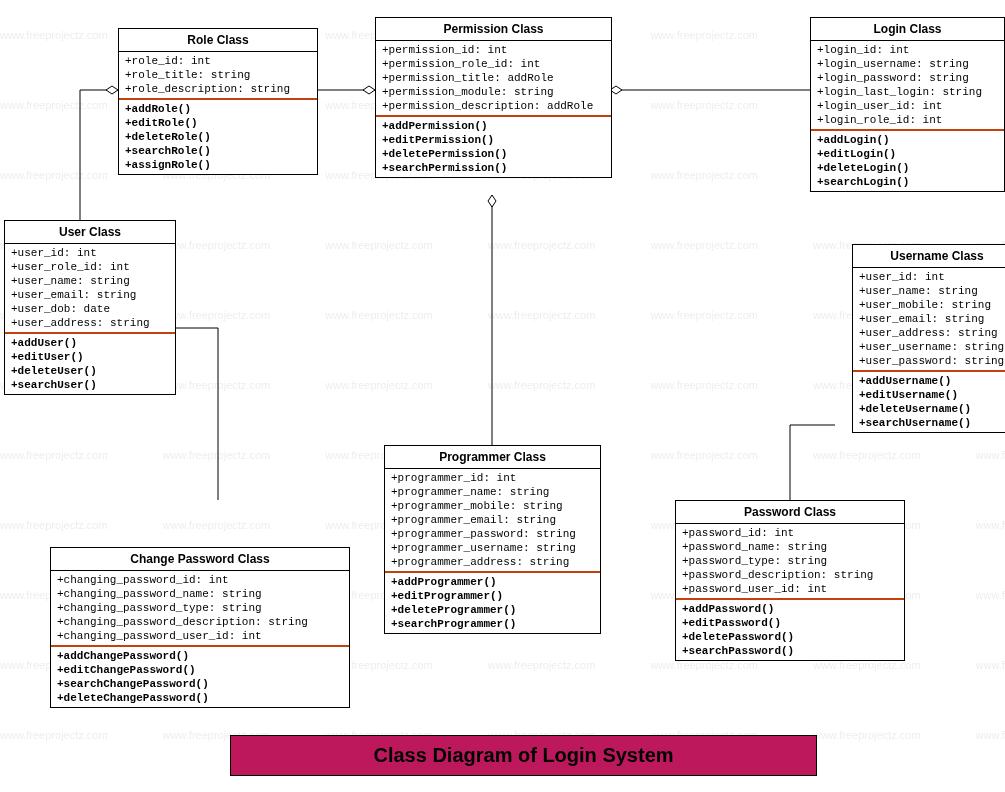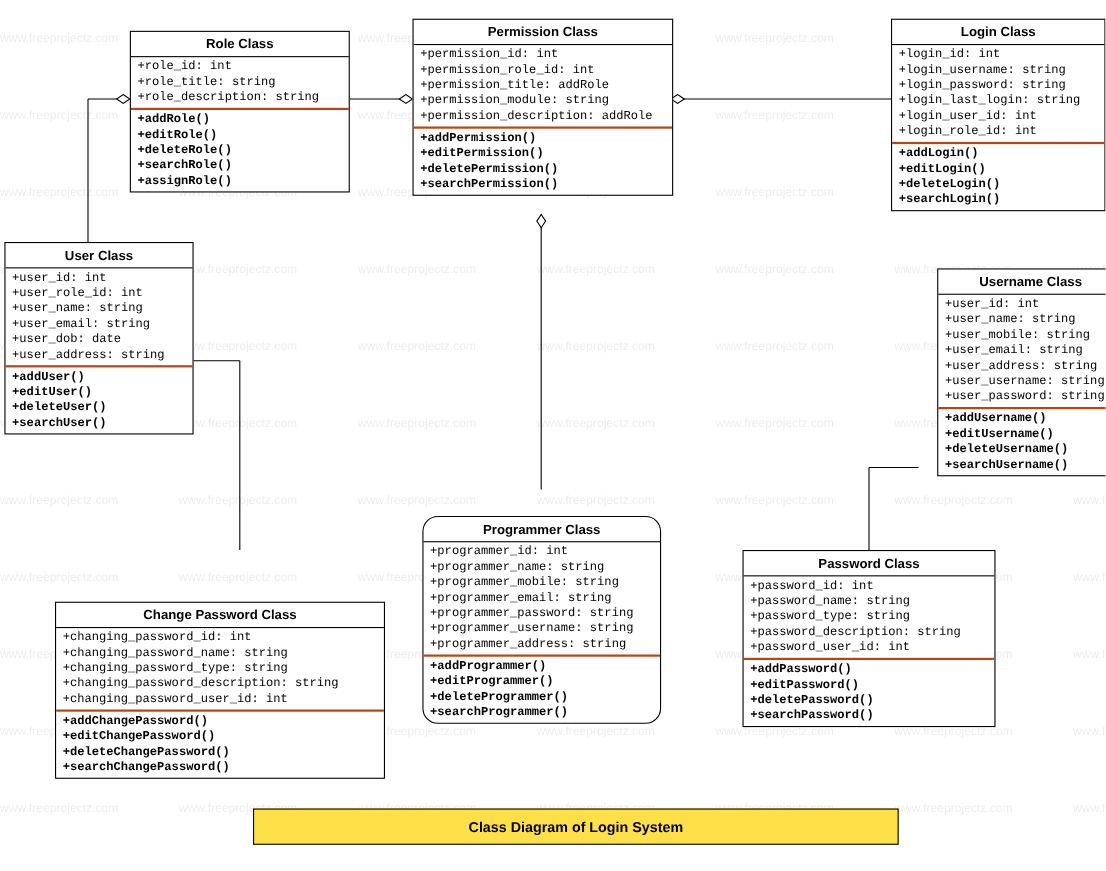--- a/index.html
+++ b/index.html
@@ -48,23 +48,23 @@
   .uml-section:last-child { border-bottom: none; font-weight: bold; }
   .uml-line {
     font-family: "Courier New", monospace;
     font-size: 11px;
     line-height: 14px;
     white-space: nowrap;
   }
   .title-box {
     position: absolute;
     border: 1px solid #000;
-    background: #fde047;
+    background: #be185d;
     font-weight: bold;
-    font-size: 13px;
+    font-size: 20px;
     text-align: center;
     padding: 8px 20px;
   }
   svg.connectors {
     position: absolute;
     inset: 0;
     width: 1005px;
     height: 792px;
     pointer-events: none;
   }
@@ -194,21 +194,21 @@
         <div class="uml-line">+user_password: string</div>
       </div>
     <div class="uml-section">
         <div class="uml-line">+addUsername()</div>
         <div class="uml-line">+editUsername()</div>
         <div class="uml-line">+deleteUsername()</div>
         <div class="uml-line">+searchUsername()</div>
       </div>
   </div>
 
-  <div class="uml-class" style="left:384px; top:469px; width:215px;border-radius:14px;">
+  <div class="uml-class" style="left:384px; top:445px; width:215px;">
     <div class="uml-title">Programmer Class</div>
     <div class="uml-section">
         <div class="uml-line">+programmer_id: int</div>
         <div class="uml-line">+programmer_name: string</div>
         <div class="uml-line">+programmer_mobile: string</div>
         <div class="uml-line">+programmer_email: string</div>
         <div class="uml-line">+programmer_password: string</div>
         <div class="uml-line">+programmer_username: string</div>
         <div class="uml-line">+programmer_address: string</div>
       </div>
@@ -225,22 +225,22 @@
     <div class="uml-section">
         <div class="uml-line">+changing_password_id: int</div>
         <div class="uml-line">+changing_password_name: string</div>
         <div class="uml-line">+changing_password_type: string</div>
         <div class="uml-line">+changing_password_description: string</div>
         <div class="uml-line">+changing_password_user_id: int</div>
       </div>
     <div class="uml-section">
         <div class="uml-line">+addChangePassword()</div>
         <div class="uml-line">+editChangePassword()</div>
+        <div class="uml-line">+searchChangePassword()</div>
         <div class="uml-line">+deleteChangePassword()</div>
-        <div class="uml-line">+searchChangePassword()</div>
       </div>
   </div>
 
   <div class="uml-class" style="left:675px; top:500px; width:228px;">
     <div class="uml-title">Password Class</div>
     <div class="uml-section">
         <div class="uml-line">+password_id: int</div>
         <div class="uml-line">+password_name: string</div>
         <div class="uml-line">+password_type: string</div>
         <div class="uml-line">+password_description: string</div>

